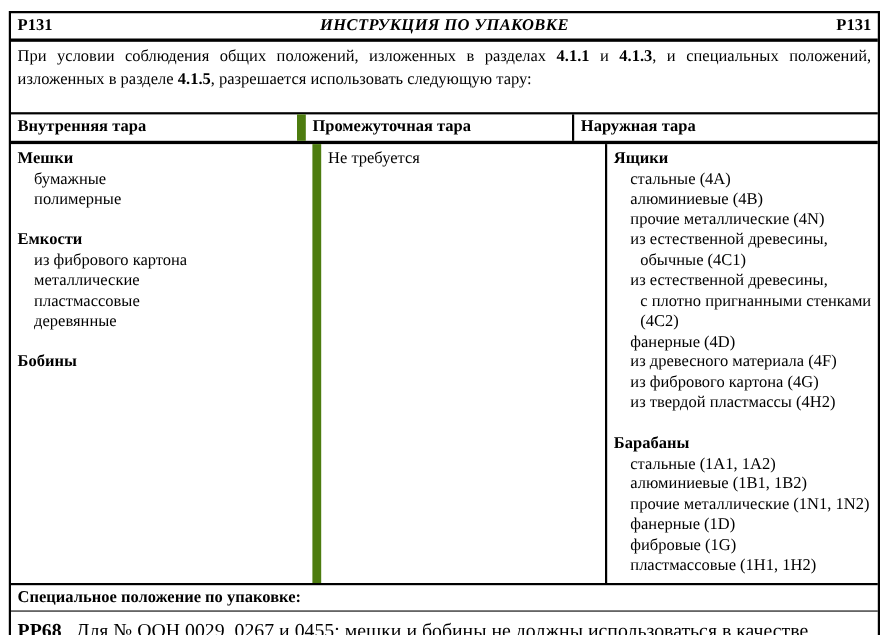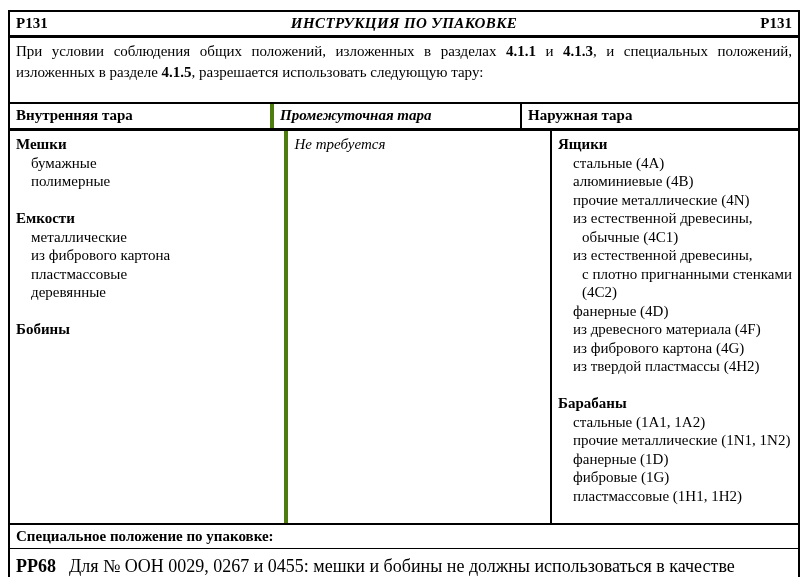--- a/index.html
+++ b/index.html
@@ -41,21 +41,21 @@
     border-bottom: 2px solid #000;
     text-align: justify;
   }
   .intro-row .b { font-weight: bold; }
   .grid { display: flex; font-size: 15px; }
   .grid-head { border-bottom: 3px solid #000; font-weight: bold; }
   .grid-body { border-bottom: 2px solid #000; gap: 36px; }
   .cell { box-sizing: border-box; padding: 3px 6px 4px 6px; }
   .grid-body .cell { padding: 4px 6px 6px 6px; min-height: 392px; }
   .c1 { width: 260px; }
-  .c2 { width: 250px; border-left: 4px solid #4d7c0f; font-style: italic; }
+  .c2 { width: 250px; border-left: 8px solid #4d7c0f; }
   .c3 { flex: 1; border-left: 2px solid #000; }
   .line { line-height: 18.5px; white-space: nowrap; }
   .line.heading { font-weight: bold; }
   .line.item { padding-left: 15px; }
   .line.subitem { padding-left: 24px; }
   .line.blank { height: 18.5px; }
   .special-row {
     padding: 2px 6px 3px 6px;
     font-weight: bold;
     font-size: 15px;
@@ -90,22 +90,22 @@
     <div class="cell c3">Наружная тара</div>
   </div>
 
   <div class="grid grid-body">
     <div class="cell c1">
         <div class="line heading">Мешки</div>
         <div class="line item">бумажные</div>
         <div class="line item">полимерные</div>
         <div class="line blank">&nbsp;</div>
         <div class="line heading">Емкости</div>
+        <div class="line item">из фибрового картона</div>
         <div class="line item">металлические</div>
-        <div class="line item">из фибрового картона</div>
         <div class="line item">пластмассовые</div>
         <div class="line item">деревянные</div>
         <div class="line blank">&nbsp;</div>
         <div class="line heading">Бобины</div>
       </div>
     <div class="cell c2">
         <div class="line plain">Не требуется</div>
       </div>
     <div class="cell c3">
         <div class="line heading">Ящики</div>
@@ -117,20 +117,21 @@
         <div class="line item">из естественной древесины,</div>
         <div class="line subitem">с плотно пригнанными стенками</div>
         <div class="line subitem">(4C2)</div>
         <div class="line item">фанерные (4D)</div>
         <div class="line item">из древесного материала (4F)</div>
         <div class="line item">из фибрового картона (4G)</div>
         <div class="line item">из твердой пластмассы (4H2)</div>
         <div class="line blank">&nbsp;</div>
         <div class="line heading">Барабаны</div>
         <div class="line item">стальные (1A1, 1A2)</div>
+        <div class="line item">алюминиевые (1B1, 1B2)</div>
         <div class="line item">прочие металлические (1N1, 1N2)</div>
         <div class="line item">фанерные (1D)</div>
         <div class="line item">фибровые (1G)</div>
         <div class="line item">пластмассовые (1H1, 1H2)</div>
       </div>
   </div>
 
   <div class="special-row">Специальное положение по упаковке:</div>
 
   <div class="pp-row">

